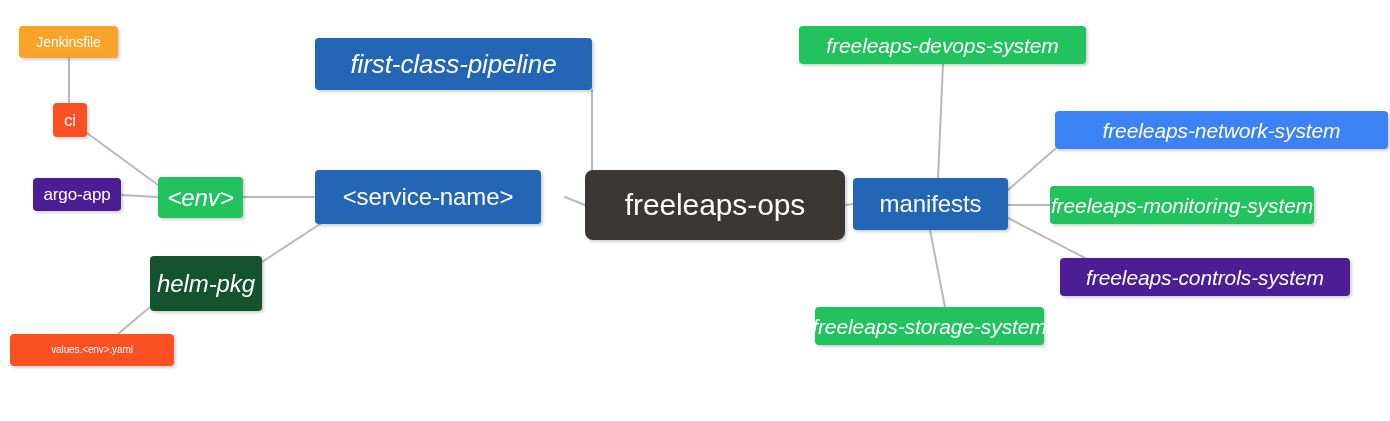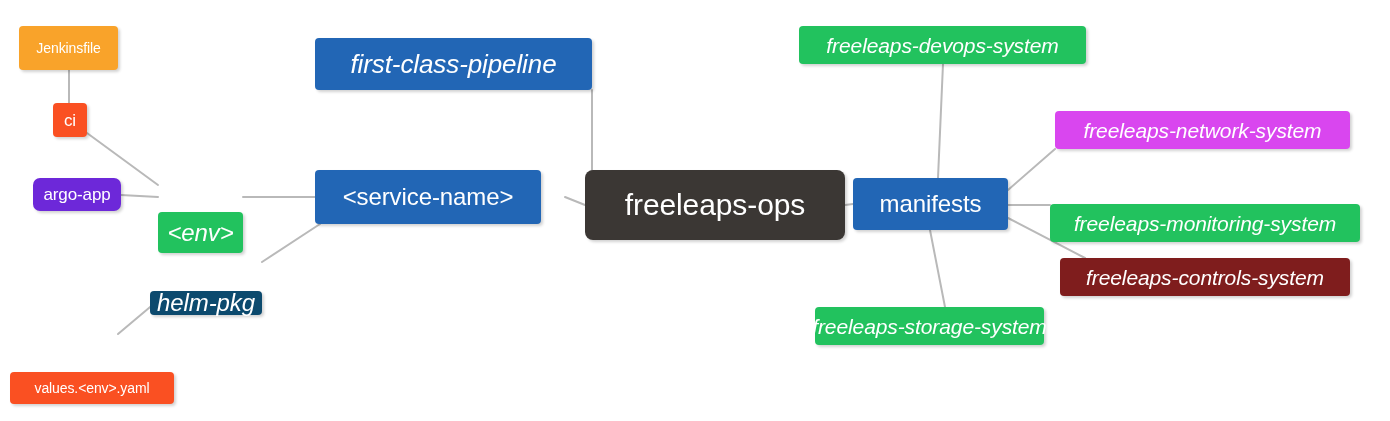--- a/index.html
+++ b/index.html
@@ -51,29 +51,27 @@
   .node-lvl-1.small {
     font-size: 24px;
   }
   .node-lvl-2 {
     background: #22c25e;
     font-size: 21px;
     font-style: italic;
   }
   .node-lvl-2.big {
     font-size: 24px;
-    margin-top: 35px;
   }
   .node-lvl-3 {
     background: #fa5022;
     font-size: 17px;
   }
   .node-lvl-3.tiny {
-    font-size: 14px;
-    margin-top: 38px;
+    font-size: 10px;
   }
   .node-lvl-4 {
     background: #f9a32a;
     font-size: 14px;
   }
 </style>
 </head>
 <body>
 
 <div id="mindmap-canvas">
@@ -92,24 +90,24 @@
       <line x1="1008" y1="205" x2="1050" y2="205" stroke="#b9b9b9" stroke-width="2" stroke-linecap="round"></line>
       <line x1="1008" y1="218" x2="1085" y2="258" stroke="#b9b9b9" stroke-width="2" stroke-linecap="round"></line>
       <line x1="930" y1="230" x2="945" y2="307" stroke="#b9b9b9" stroke-width="2" stroke-linecap="round"></line>
     </svg>
   <div id="node-layer">
       <div class="node node-lvl-root" style="left: 585px; top: 170px; width: 260px; height: 70px; background: rgb(59, 55, 52);">freeleaps-ops</div>
       <div class="node node-lvl-1 small" style="left: 315px; top: 170px; width: 226px; height: 54px; background: rgb(34, 102, 181);">&lt;service-name&gt;</div>
       <div class="node node-lvl-1" style="left: 315px; top: 38px; width: 277px; height: 52px; background: rgb(34, 102, 181); font-style: italic;">first-class-pipeline</div>
       <div class="node node-lvl-1 small" style="left: 853px; top: 178px; width: 155px; height: 52px; background: rgb(34, 102, 181);">manifests</div>
       <div class="node node-lvl-2 big" style="left: 158px; top: 177px; width: 85px; height: 41px; background: rgb(34, 194, 94);">&lt;env&gt;</div>
-      <div class="node node-lvl-2 big" style="left: 150px; top: 256px; width: 112px; height: 24px; background: #0c4a6e;">helm-pkg</div>
+      <div class="node node-lvl-2 big" style="left: 150px; top: 256px; width: 112px; height: 55px; background: #14532d;">helm-pkg</div>
       <div class="node node-lvl-2" style="left: 799px; top: 26px; width: 287px; height: 38px; background: rgb(34, 194, 94);">freeleaps-devops-system</div>
-      <div class="node node-lvl-2" style="left: 1055px; top: 111px; width: 295px; height: 38px; background: #d946ef;">freeleaps-network-system</div>
-      <div class="node node-lvl-2" style="left: 1050px; top: 186px; width: 310px; height: 38px; background: rgb(34, 194, 94); margin-top: 18px;">freeleaps-monitoring-system</div>
-      <div class="node node-lvl-2" style="left: 1060px; top: 258px; width: 290px; height: 38px; background: #7f1d1d;">freeleaps-controls-system</div>
+      <div class="node node-lvl-2" style="left: 1055px; top: 111px; width: 333px; height: 38px; background: #3b82f6;">freeleaps-network-system</div>
+      <div class="node node-lvl-2" style="left: 1050px; top: 186px; width: 264px; height: 38px; background: rgb(34, 194, 94);">freeleaps-monitoring-system</div>
+      <div class="node node-lvl-2" style="left: 1060px; top: 258px; width: 290px; height: 38px; background: #4c1d95;">freeleaps-controls-system</div>
       <div class="node node-lvl-2" style="left: 815px; top: 307px; width: 229px; height: 38px; background: rgb(34, 194, 94);">freeleaps-storage-system</div>
       <div class="node node-lvl-3" style="left: 53px; top: 103px; width: 34px; height: 34px; background: rgb(250, 80, 34);">ci</div>
-      <div class="node node-lvl-3" style="left: 33px; top: 178px; width: 88px; height: 33px; background: #6d28d9; border-radius: 7px;">argo-app</div>
+      <div class="node node-lvl-3" style="left: 33px; top: 178px; width: 88px; height: 33px; background: #4c1d95;">argo-app</div>
       <div class="node node-lvl-3 tiny" style="left: 10px; top: 334px; width: 164px; height: 32px; background: rgb(250, 80, 34);">values.&lt;env&gt;.yaml</div>
-      <div class="node node-lvl-4" style="left: 19px; top: 26px; width: 99px; height: 44px; background: rgb(249, 163, 42);">Jenkinsfile</div>
+      <div class="node node-lvl-4" style="left: 19px; top: 26px; width: 99px; height: 32px; background: rgb(249, 163, 42);">Jenkinsfile</div>
     </div>
 </div>
 
 </body></html>

